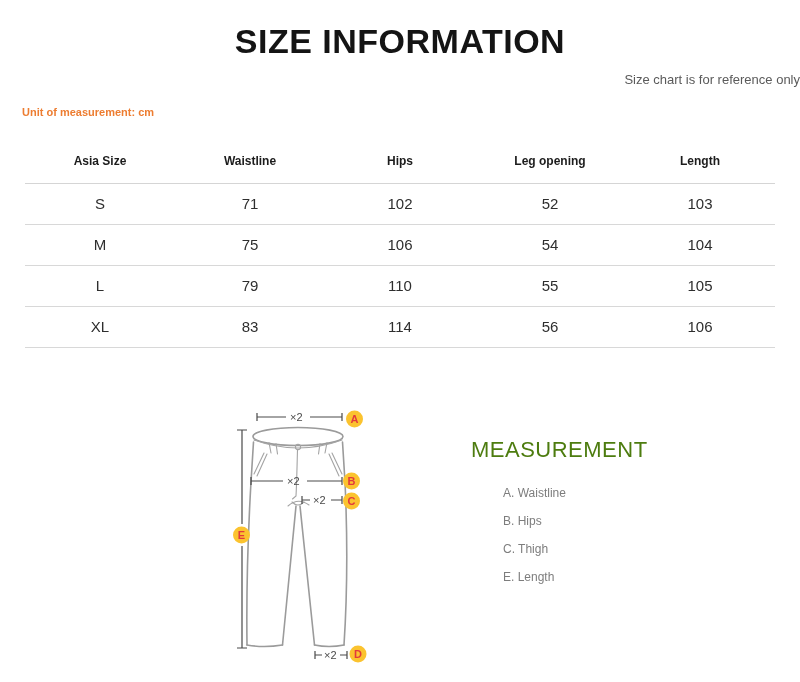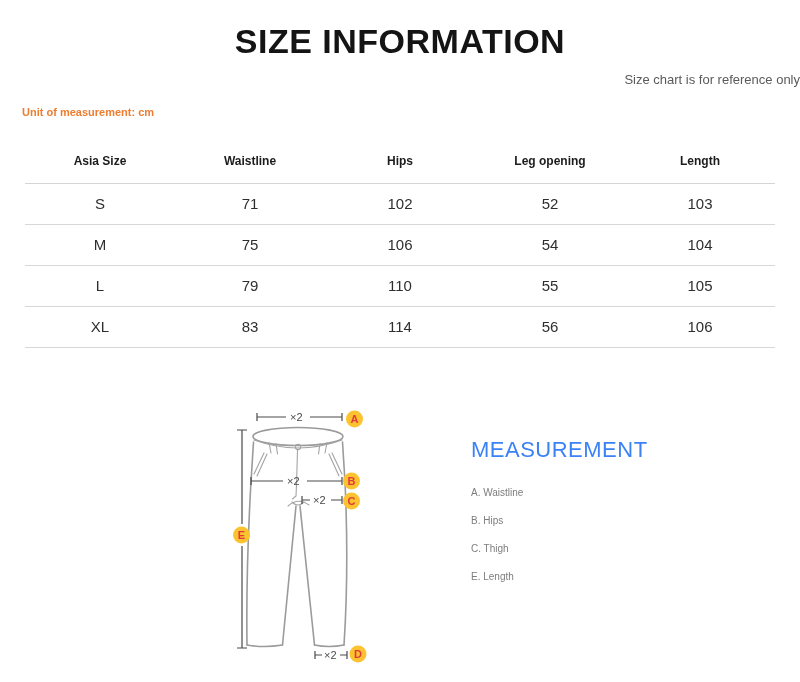--- a/index.html
+++ b/index.html
@@ -35,26 +35,26 @@
     text-align:center; vertical-align:middle;
     border-bottom:1px solid #d8d8d8;
   }
   .diagram {
     position:absolute; left:218px; top:398px; width:160px; height:280px;
   }
   .measurement {
     position:absolute; left:471px; top:437px; width:240px;
   }
   .measurement-heading {
-    font-size:22px; font-weight:400; color:#3b82f6; letter-spacing:0.5px;
+    font-size:22px; font-weight:400; color:#4d7c0f; letter-spacing:0.5px;
     margin-bottom:22px;
   }
   .measurement-list { list-style:none; }
   .measurement-list li {
-    font-size:10px; color:#7d7d7d; height:28px; line-height:16px;
+    font-size:12px; color:#7d7d7d; height:28px; line-height:16px;margin-left:32px;
   }
   
   .pants-line { fill:none; stroke:#9b9b9b; stroke-width:1.6; stroke-linecap:round; stroke-linejoin:round; }
   .pants-thin { fill:none; stroke:#a4a4a4; stroke-width:1.1; stroke-linecap:round; }
   .anno-line  { fill:none; stroke:#4a4a4a; stroke-width:1.2; stroke-linecap:butt; }
   .anno-text  { font-family:"Liberation Sans", sans-serif; font-size:11px; fill:#4a4a4a; }
   .badge-circle { fill:#FBC32F; }
   .badge-letter {
     font-family:"Liberation Sans", sans-serif; font-size:11px; font-weight:700;
     fill:#E23A3C; text-anchor:middle;

